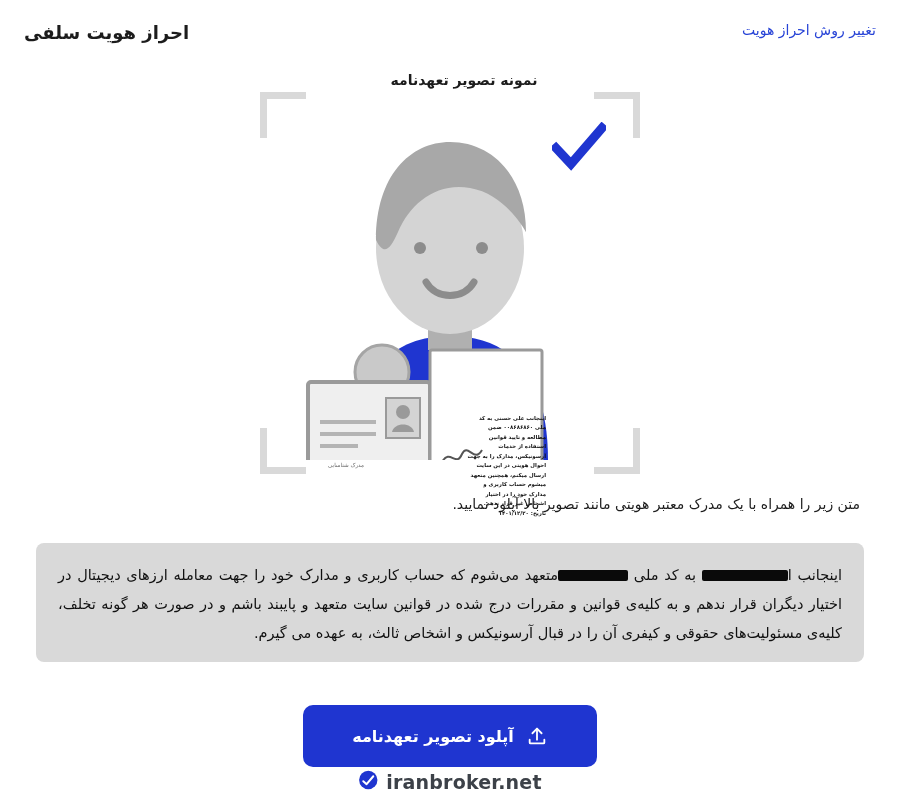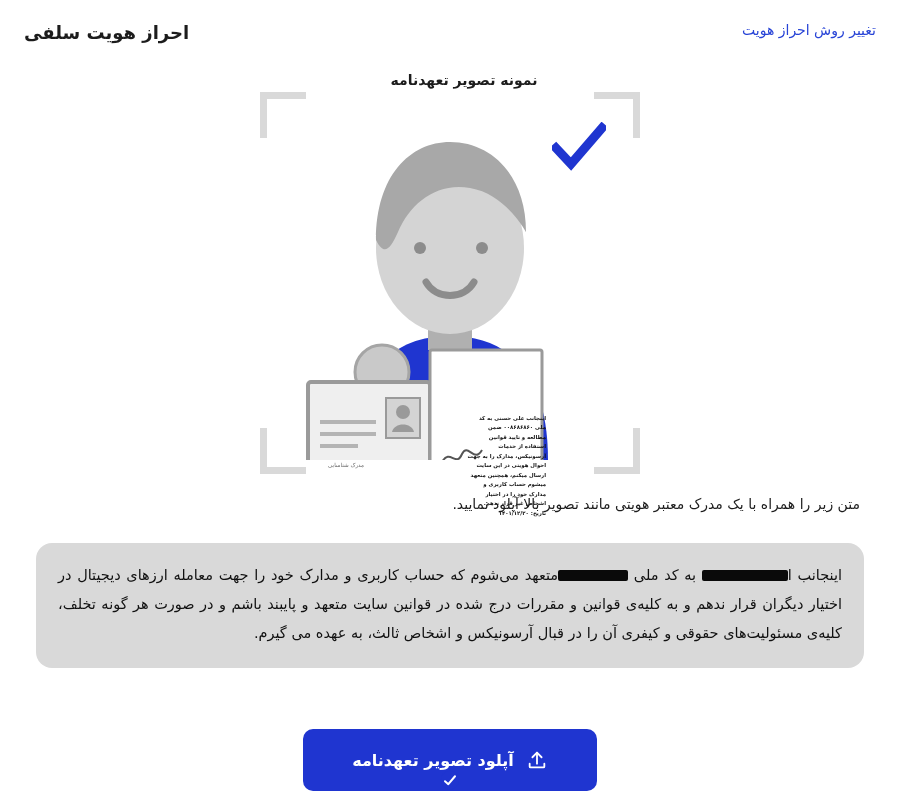--- a/index.html
+++ b/index.html
@@ -105,43 +105,43 @@
     color: #1c1c1c;
   }
 
   
   .pledge-box {
     position: absolute;
     top: 543px;
     right: 36px;
     left: 36px;
     background: #d9d9d9;
-    border-radius: 16px;
-    padding: 18px 22px 20px 22px;
+    border-radius: 8px;
+    padding: 18px 22px 14px 22px;
     font-size: 14.5px;
     line-height: 2.0;
     color: #101010;
     text-align: justify;
     text-align-last: right;
   }
   .redacted {
     display: inline-block;
     background: #0a0a0a;
     border-radius: 2px;
     vertical-align: middle;
     position: relative;
     top: -1px;
   }
   .redacted.r1 { width: 86px; height: 11px; }
   .redacted.r2 { width: 70px; height: 11px; }
 
   
   .upload-button {
     position: absolute;
-    top: 729px;
+    top: 705px;
     left: 50%;
     transform: translateX(-50%);
     width: 294px;
     height: 62px;
     background: #1f35d0;
     color: #ffffff;
     border: none;
     border-radius: 10px;
     font-family: "DejaVu Sans", "Liberation Sans", sans-serif;
     font-size: 16px;
@@ -279,15 +279,16 @@
     </span>
   </button>
 
   <div class="watermark">
     <span>
       <svg width="20" height="20" viewBox="0 0 24 24">
         <circle cx="12" cy="12" r="11" fill="#1f35d0"></circle>
         <path d="M6 13.5 L10 17 L18 7.5" fill="none" stroke="#ffffff" stroke-width="2.4" stroke-linecap="round" stroke-linejoin="round"></path>
       </svg>
     </span>
+    <span class="watermark-text">iranbroker.net</span>
   </div>
 
 </div>
 
 </body></html>

